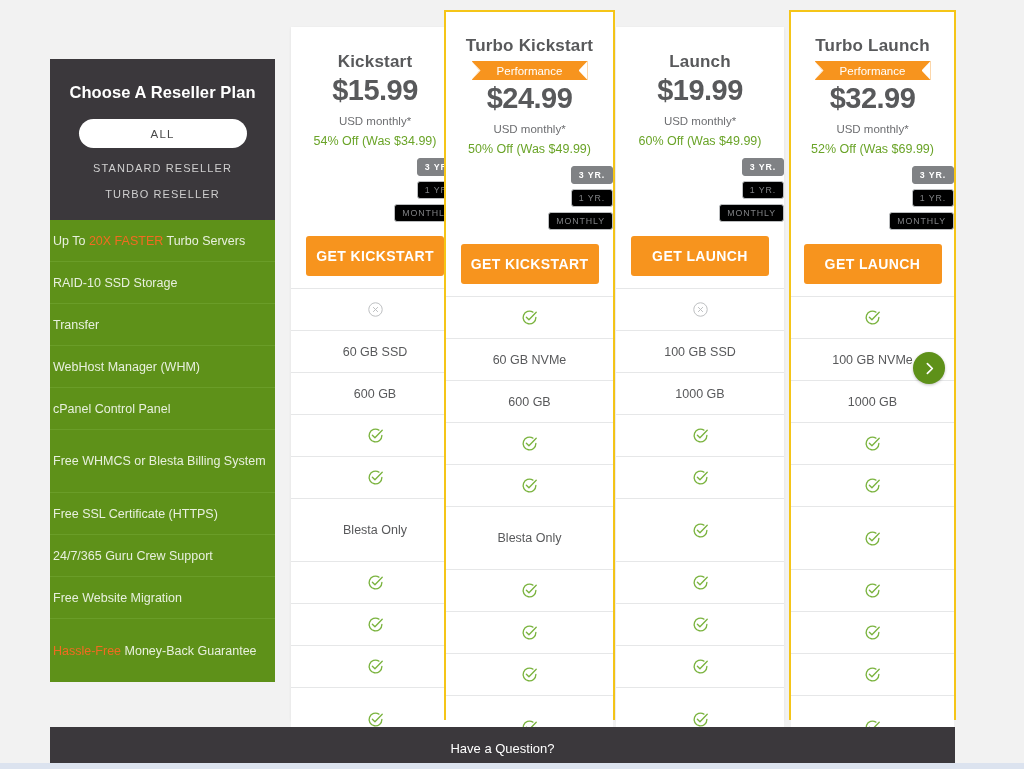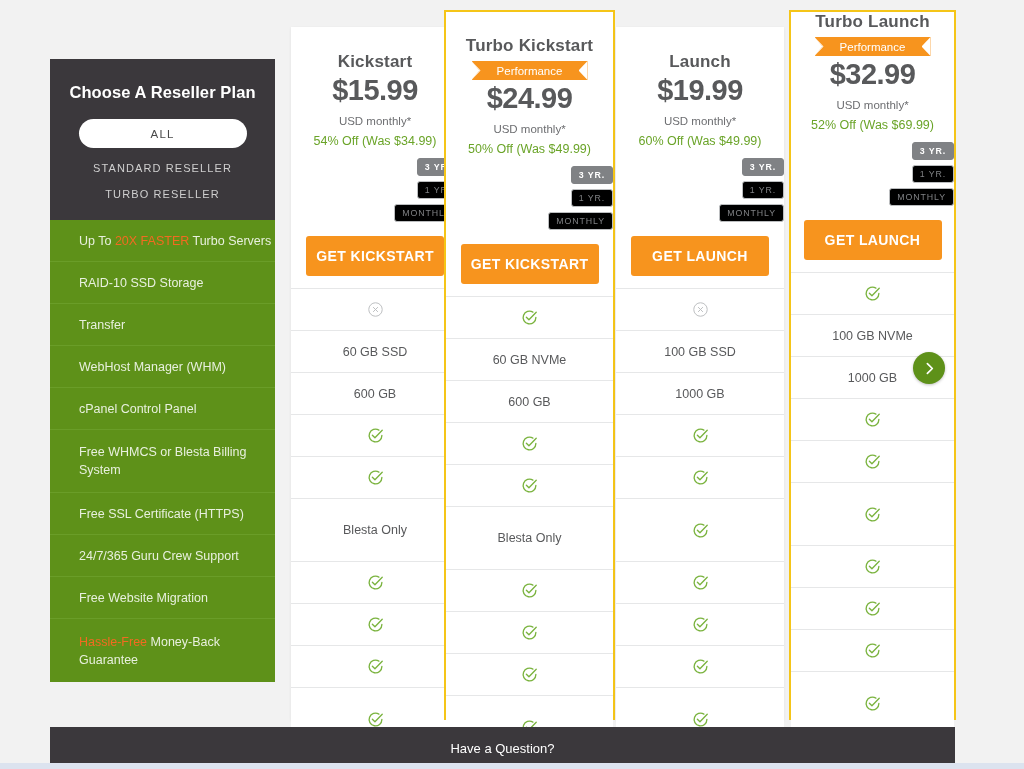--- a/index.html
+++ b/index.html
@@ -33,21 +33,21 @@
     cursor: pointer;
   }
   .filter-item {
     margin-top: 14px; color: #cfcfcf; font-size: 11px; letter-spacing: 1.1px;
     text-align: center; cursor: pointer;
   }
 
   .feat-list { background: #5e9119; }
   .feat-row {
     height: 42px; display: flex; align-items: center;
-    padding: 0 0 0 29px; border-bottom: 1px solid #6a9d28;
+    padding: 0 0 0 3px; border-bottom: 1px solid #6a9d28;
     color: #e8f0de; font-size: 12.5px; line-height: 1.45;
   }
   .feat-row.tall { height: 63px; align-items: center; }
   .feat-row:last-child { border-bottom: none; }
   .hl-orange { color: #f26b21; }
 
   
   .col {
     position: absolute; background: #ffffff;
   }
@@ -364,21 +364,21 @@
           </div>
           <div class="cell tall">
             <svg class="ico" viewBox="0 0 24 24">
     <path d="M21 12a9 9 0 1 1-4.2-7.6" fill="none" stroke="#7ab33e" stroke-width="1.9" stroke-linecap="round"></path>
     <path d="M7.6 11.6l3.6 3.6L21.5 4.6" fill="none" stroke="#7ab33e" stroke-width="1.9" stroke-linecap="round" stroke-linejoin="round"></path>
   </svg>
           </div>
         </div>
       </div>
       <div class="col" style="left: 789px; width: 167px; top: 10px; height: 710px; border: 2px solid rgb(245, 197, 24);">
-        <div class="col-head" style="padding-bottom: 12px;">
+        <div class="col-head" style="padding-top: 24px; padding-bottom: 12px;">
           <div class="plan-name">Turbo Launch</div>
           <div class="ribbon">Performance</div>
           <div class="price">$32.99</div>
           <div class="usd">USD monthly*</div>
           <div class="off">52% Off (Was $69.99)</div>
           <div class="terms">
             <div class="term active">3 YR.</div>
             <div class="term">1 YR.</div>
             <div class="term">MONTHLY</div>
           </div>

